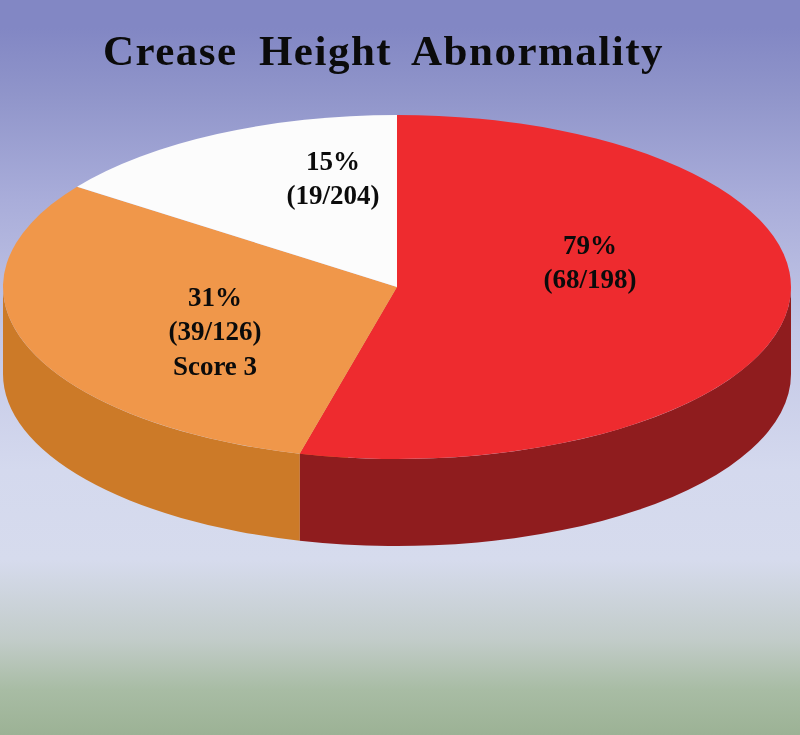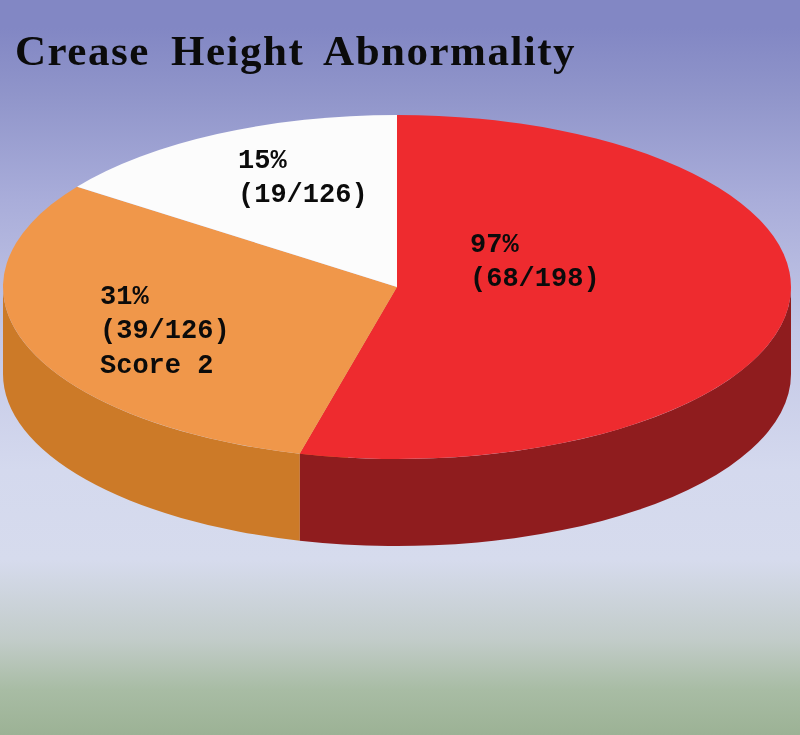--- a/index.html
+++ b/index.html
@@ -28,23 +28,23 @@
         #c2ccc9 640px,
         #a8bca4 690px,
         #9cb295 735px);
     overflow: hidden;
   }
 
   
   #chart-title {
     position: absolute;
     top: 27px;
-    left: 15px;
+    left: 4px;
     width: 660px;
-    text-align: left;
+    text-align: right;
     font-size: 43px;
     font-weight: bold;
     color: #0b0b0b;
     letter-spacing: 1.5px;
     word-spacing: 9px;
     font-family: "Liberation Serif", "DejaVu Serif", serif;
     line-height: 1.1;
     white-space: nowrap;
   }
 
@@ -59,26 +59,26 @@
   #pie-svg {
     position: absolute;
     left: 0;
     top: 0;
     display: block;
   }
 
   
   .slice-label {
     position: absolute;
-    text-align: left;
+    text-align: center;
     color: #0b0b0b;
     font-weight: bold;
     font-size: 27px;
     line-height: 1.27;
-    font-family: Liberation Mono, monospace;
+    font-family: Liberation Serif, serif;
     white-space: nowrap;
     pointer-events: none;
   }
   .slice-label .lbl-line { display: block; }
 
   #label-red {
     left: 470px;
     top: 228px;
     width: 240px;
   }
@@ -109,28 +109,28 @@
         </g>
       <g id="pie-tops">
           <path d="M 397 287 L 397 115 A 394 172 0 1 1 299.6823889872392 453.6707058019815 Z" fill="#ee2b2f"></path>
           <path d="M 397 287 L 299.6823889872392 453.6707058019815 A 394 172 0 0 1 77.0390904046285 186.6309116467477 Z" fill="#f0974a"></path>
           <path d="M 397 287 L 77.03909040462827 186.63091164674785 A 394 172 0 0 1 396.99999999999994 115 Z" fill="#fcfcfc"></path>
         </g>
     </svg>
   </div>
 
   <div class="slice-label" id="label-red">
-    <span class="lbl-line">97%</span>
+    <span class="lbl-line">79%</span>
     <span class="lbl-line">(68/198)</span>
   </div>
 
   <div class="slice-label" id="label-orange">
     <span class="lbl-line">31%</span>
     <span class="lbl-line">(39/126)</span>
-    <span class="lbl-line">Score 2</span>
+    <span class="lbl-line">Score 3</span>
   </div>
 
   <div class="slice-label" id="label-white">
     <span class="lbl-line">15%</span>
-    <span class="lbl-line">(19/126)</span>
+    <span class="lbl-line">(19/204)</span>
   </div>
 
 </div>
 
 </body></html>

